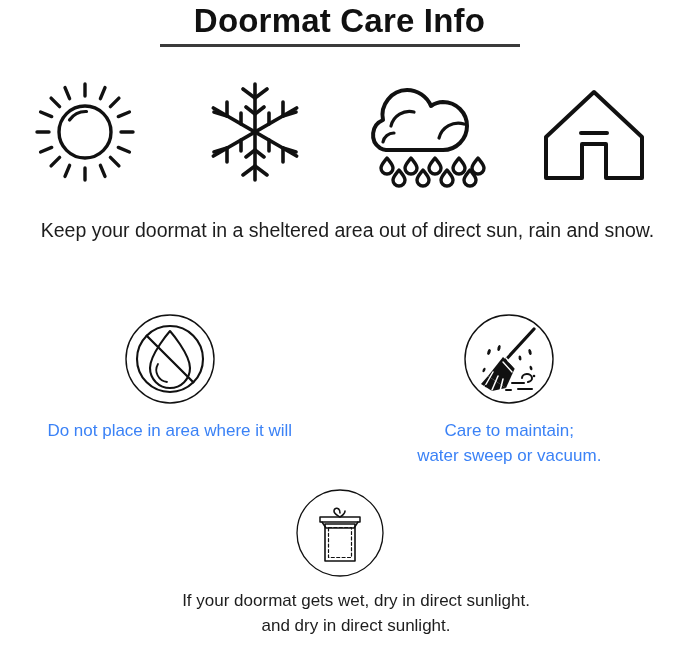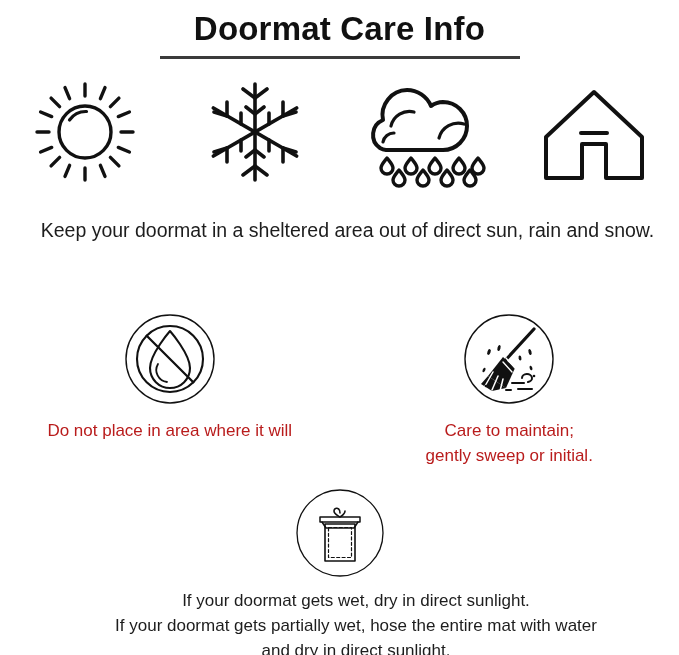--- a/index.html
+++ b/index.html
@@ -31,21 +31,21 @@
     width: 679px;
     text-align: center;
   }
   .title {
     font-family: "Liberation Sans", "DejaVu Sans", sans-serif;
     font-weight: bold;
     font-size: 33px;
     letter-spacing: 0.2px;
     line-height: 38px;
     color: #111111;
-    margin: 8px;
+    margin: 0;
     padding-top: 2px;
   }
   .title-rule {
     width: 360px;
     height: 3px;
     background: #3b3b3b;
     margin: 4px auto 0 auto;
   }
 
   
@@ -102,21 +102,21 @@
     height: 94px;
     display: flex;
     align-items: center;
     justify-content: center;
   }
   .caption {
     margin-top: 12px;
     text-align: center;
     font-size: 17px;
     line-height: 25px;
-    color: #b91c1c;
+    color: #3b82f6;
   }
   .caption .line {
     display: block;
     white-space: nowrap;
   }
 
   
   .bottom-block {
     position: absolute;
     top: 488px;
@@ -344,21 +344,21 @@
             <ellipse cx="58" cy="46" rx="1.4" ry="2.6" transform="rotate(-10 58 46)"></ellipse>
             <ellipse cx="22" cy="58" rx="1.3" ry="2.4" transform="rotate(25 22 58)"></ellipse>
             <ellipse cx="69" cy="56" rx="1.3" ry="2.4" transform="rotate(-20 69 56)"></ellipse>
             <circle cx="24" cy="74" r="1.3"></circle>
             <circle cx="72" cy="64" r="1.3"></circle>
           </g>
         </svg>
       </span>
       <div class="caption">
         <span class="line">Care to maintain;</span>
-        <span class="line">gently sweep or initial.</span>
+        <span class="line">water sweep or vacuum.</span>
       </div>
     </div>
 
   </div>
 
   <div class="bottom-block">
     <span class="badge">
       <svg width="90" height="90" viewBox="0 0 90 90" fill="none" stroke="#111111" stroke-width="1.4" stroke-linecap="round" stroke-linejoin="round">
         <circle cx="45" cy="45" r="43" stroke-width="1.3"></circle>
 
@@ -368,18 +368,17 @@
 
         <path d="M27 34 L31 40 L59 40 L63 34" stroke-width="1.5" fill="none"></path>
 
         <rect x="30" y="36" width="30" height="37" stroke-width="1.6"></rect>
 
         <rect x="33.5" y="39.5" width="23" height="30" stroke-width="1.2" stroke-dasharray="3 2.4"></rect>
       </svg>
     </span>
     <div class="bottom-caption">
       <span class="line">If your doormat gets wet, dry in direct sunlight.</span>
-      <span class="line">If your doormat gets partially wet, hose the entire mat with water</span>
       <span class="line">and dry in direct sunlight.</span>
     </div>
   </div>
 
 </div>
 
 </body></html>

